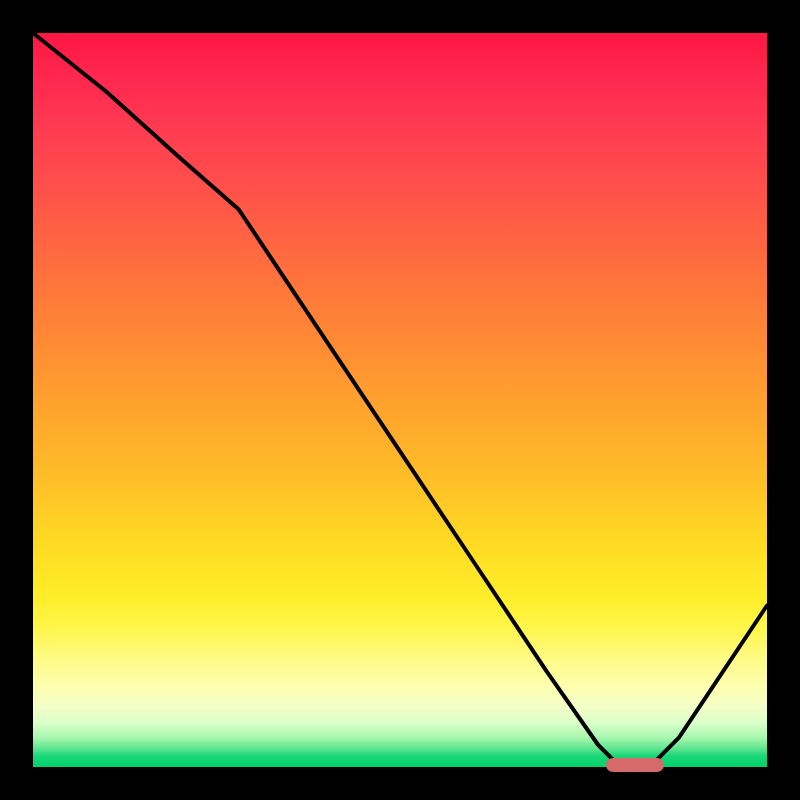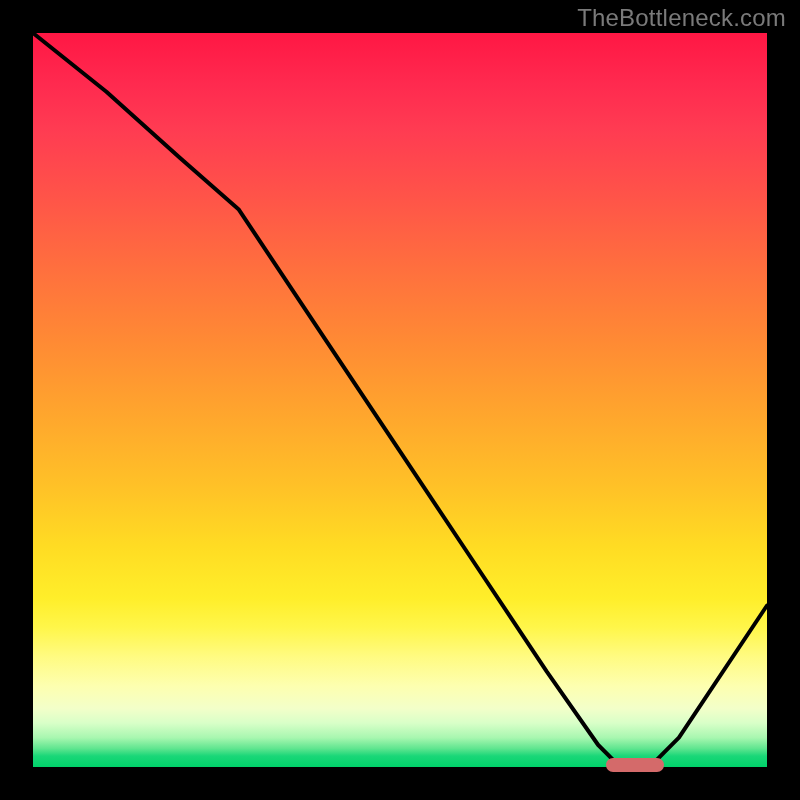--- a/index.html
+++ b/index.html
@@ -70,21 +70,20 @@
     height: 14px;
     border-radius: 7px;
     background: #d46a6a;
   }
 </style>
 </head>
 <body>
 
 <div class="frame">
 
-  <div class="watermark">TheBottleneck.com</div>
 
   <div class="plot">
 
     <svg class="curve" viewBox="0 0 734 734" preserveAspectRatio="none">
       <path d="M0.0 0.0 L73.4 58.7 L146.8 124.8 L205.5 176.2 L293.6 308.3 L367.0 418.4 L440.4 528.5 L513.8 638.6 L565.2 712.0 L587.2 734.0 L616.6 734.0 L645.9 704.6 L734.0 572.5" fill="none" stroke="#000" stroke-width="4" stroke-linecap="round" stroke-linejoin="round"></path>
     </svg>
 
     <div class="marker" style="left:572.5px;width:58.7px;top:725.0px;background:#d46a6a;"></div>
 
   </div>

